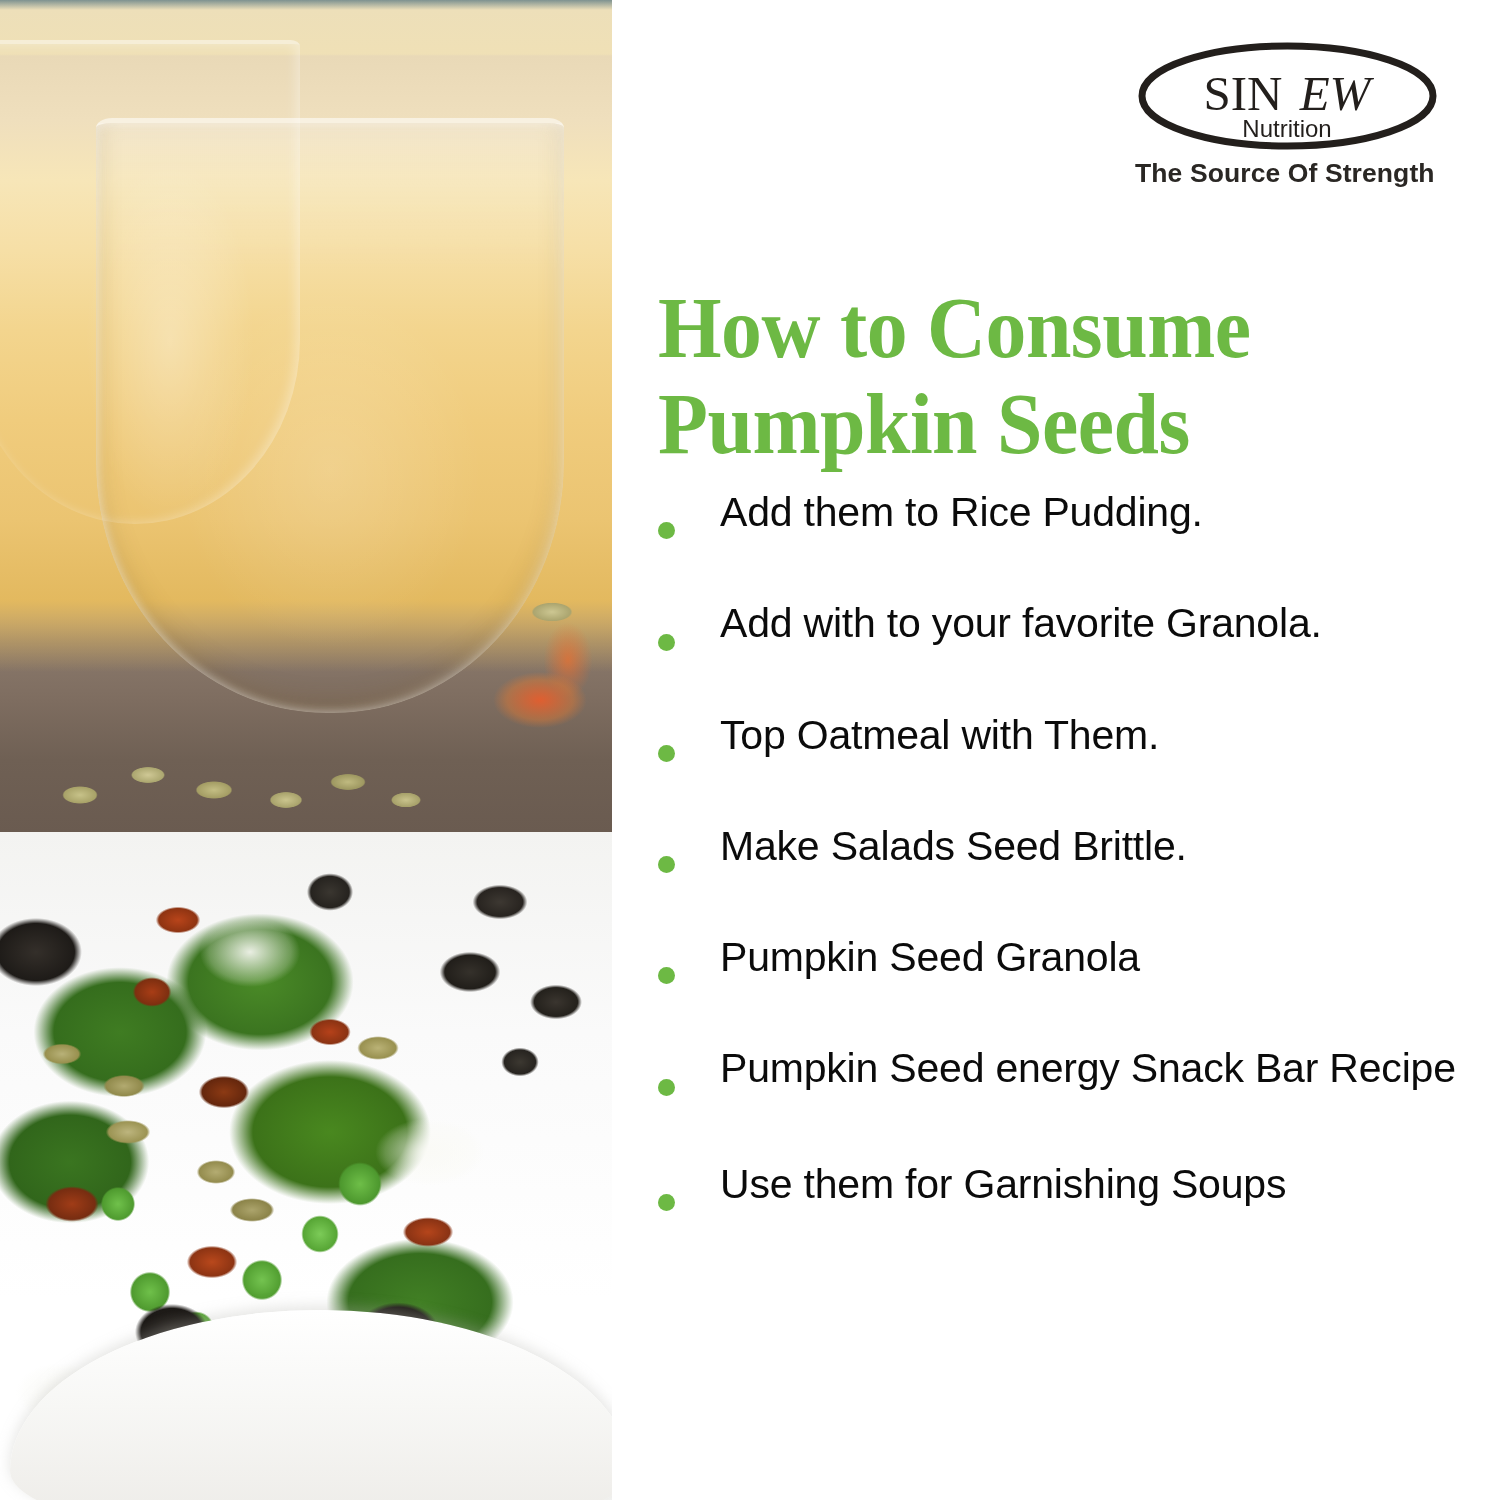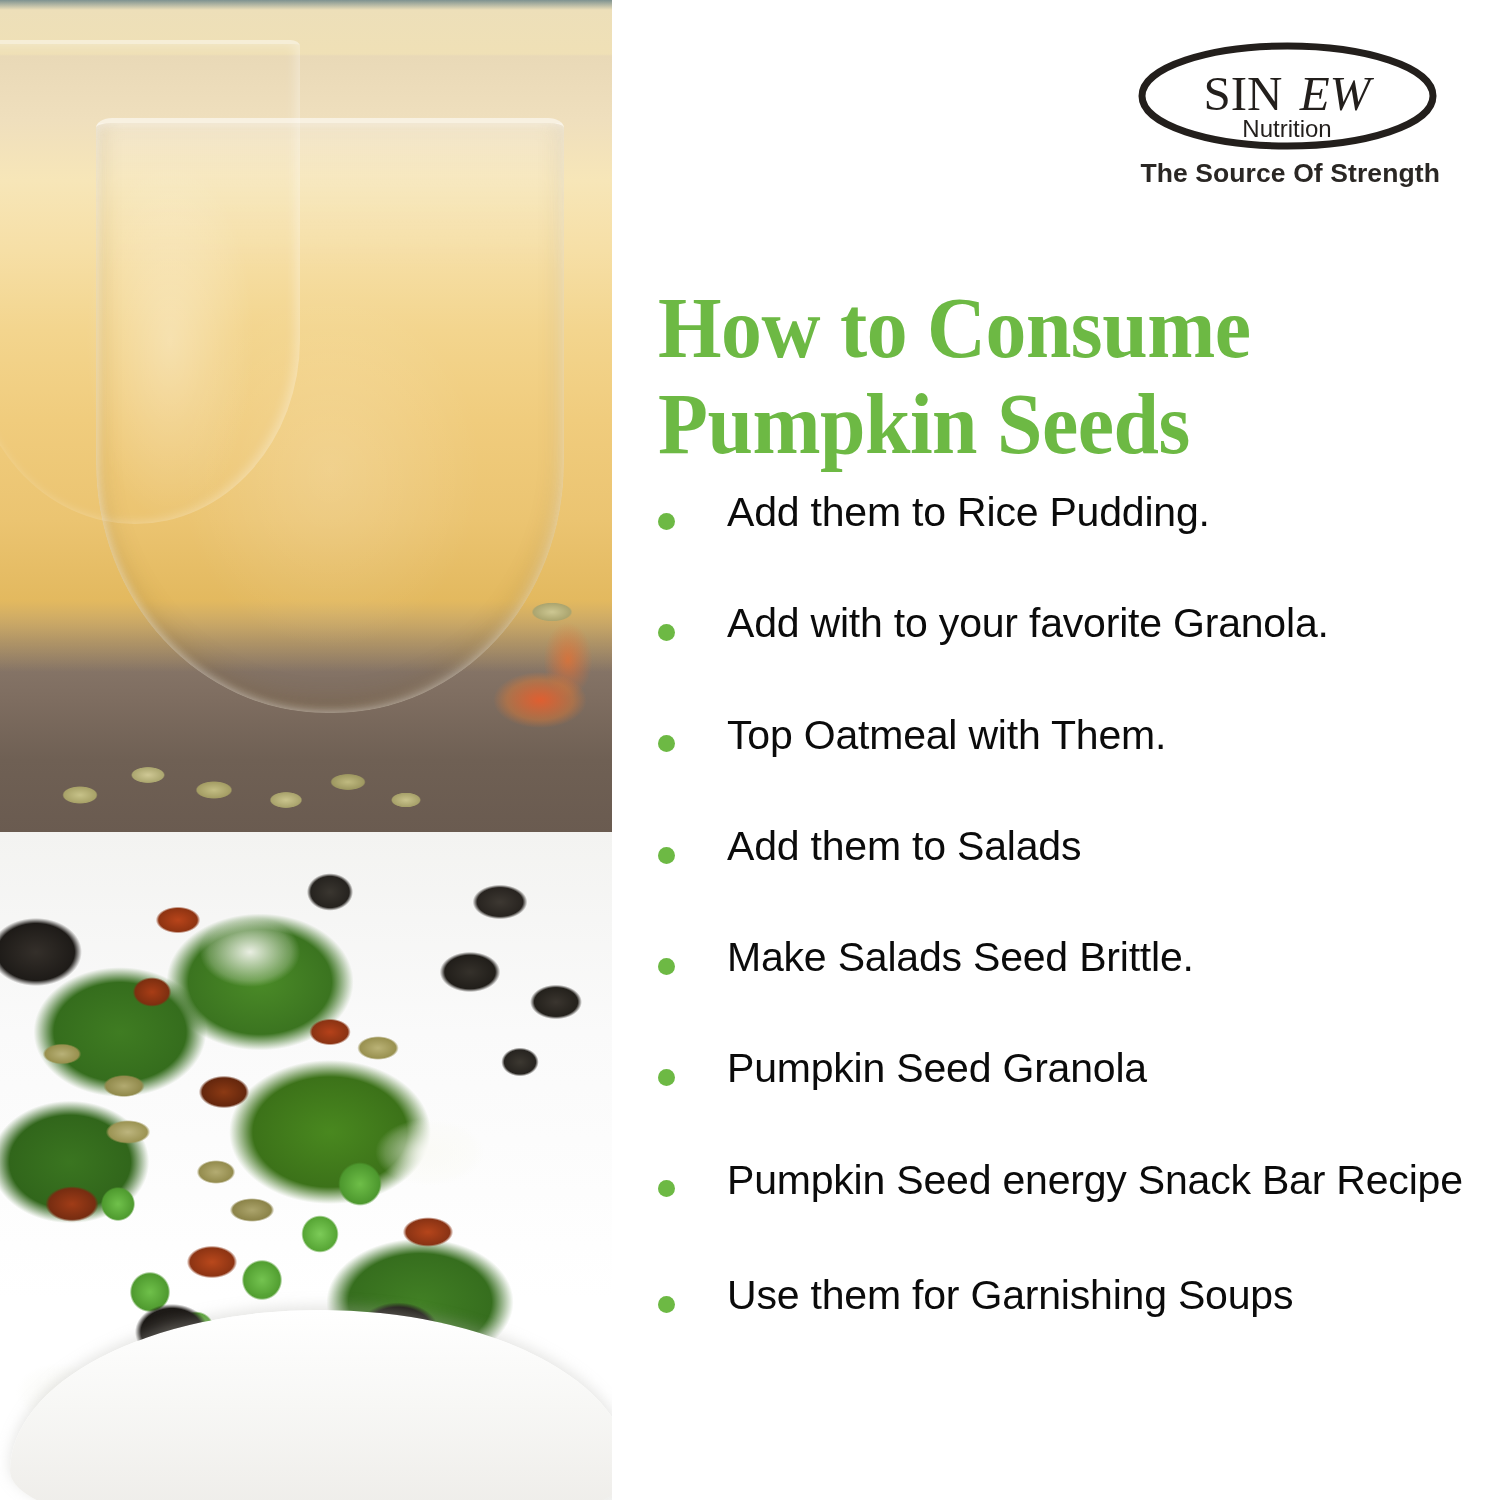--- a/index.html
+++ b/index.html
@@ -217,21 +217,21 @@
   }
   .logo-lens svg { display: block; }
   .logo-tagline {
     margin-top: 6px;
     font-family: "Liberation Sans", "DejaVu Sans", sans-serif;
     font-size: 26.5px;
     font-weight: 600;
     letter-spacing: 0.1px;
     color: #2a2724;
     white-space: nowrap;
-    text-align: right;
+    text-align: left;
   }
 
   
   .title {
     position: absolute;
     left: 46px;
     top: 222px;
     width: 820px;
     color: #6DB944;
     font-family: "Liberation Serif", "DejaVu Serif", serif;
@@ -249,23 +249,22 @@
     position: absolute;
     left: 46px;
     top: 486px;
     width: 830px;
     margin: 0;
     padding: 0;
     list-style: none;
   }
   .tip-item {
     display: flex;
-    align-items: center;
+    align-items: flex-end;
     margin-bottom: 58px;
-    gap: 7px;
   }
   .tip-item:last-child { margin-bottom: 0; }
   .tip-bullet {
     flex: 0 0 auto;
     width: 17px;
     height: 17px;
     border-radius: 50%;
     background: #6DB944;
     margin-top: 17px;
     margin-right: 45px;
@@ -326,24 +325,20 @@
       <li class="tip-item">
         <span class="tip-bullet"></span>
         <span class="tip-text">Add with to your favorite Granola.</span>
       </li>
       <li class="tip-item">
         <span class="tip-bullet"></span>
         <span class="tip-text">Top Oatmeal with Them.</span>
       </li>
       <li class="tip-item">
         <span class="tip-bullet"></span>
-        <span class="tip-text">Add them to Salads</span>
-      </li>
-      <li class="tip-item">
-        <span class="tip-bullet"></span>
         <span class="tip-text">Make Salads Seed Brittle.</span>
       </li>
       <li class="tip-item">
         <span class="tip-bullet"></span>
         <span class="tip-text">Pumpkin Seed Granola</span>
       </li>
       <li class="tip-item two-line">
         <span class="tip-bullet"></span>
         <span class="tip-text">Pumpkin Seed energy Snack Bar Recipe</span>
       </li>

